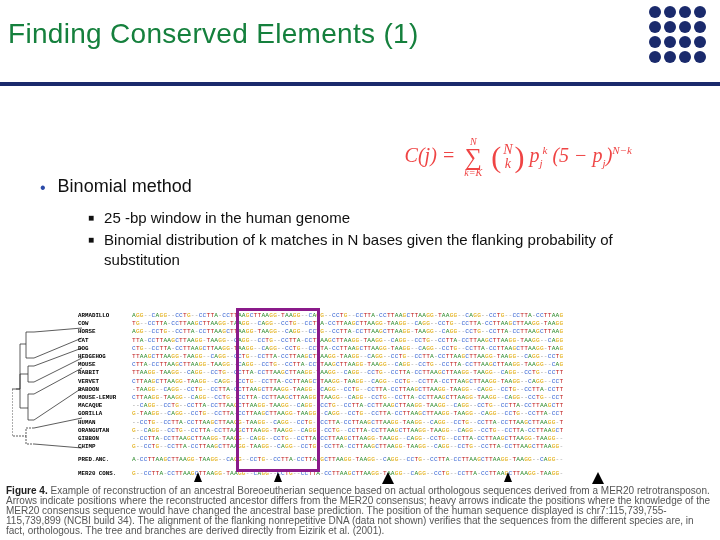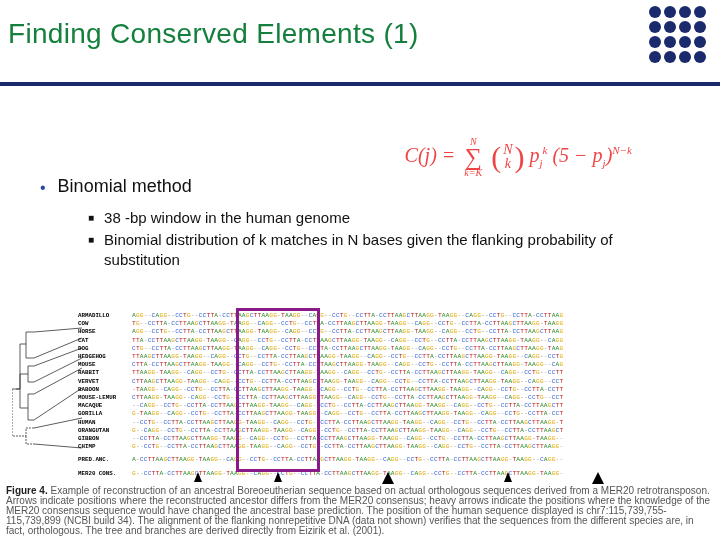--- a/index.html
+++ b/index.html
@@ -195,21 +195,21 @@
   <span>(5 − p</span><sub>j</sub><span>)</span><sup>N−k</sup>
 </div>
 
 <div class="body-content">
   <div class="bullet-1">
     <span class="marker">•</span>
     <span>Binomial method</span>
   </div>
   <div class="bullet-2">
     <span class="marker">■</span>
-    <span class="text">38 -bp window in the human genome</span>
+    <span class="text">25 -bp window in the human genome</span>
   </div>
   <div class="bullet-2">
     <span class="marker">■</span>
     <span class="text">Binomial distribution of k matches in N bases given the flanking probability of substitution</span>
   </div>
 </div>
 
 <div class="figure-area">
 
   <svg class="tree" viewBox="0 0 72 130">

